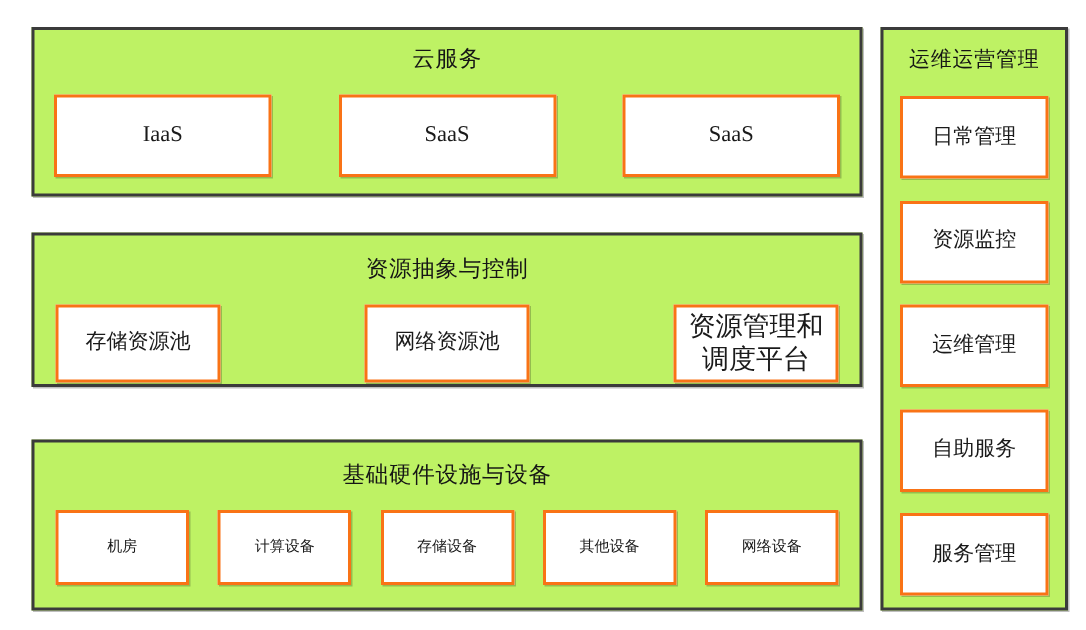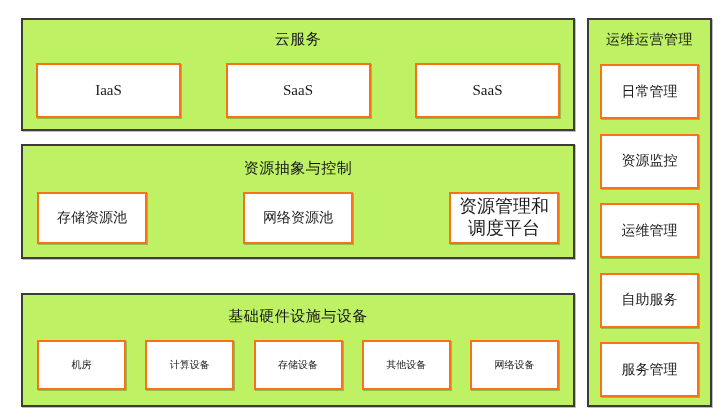--- a/index.html
+++ b/index.html
@@ -62,21 +62,21 @@
     justify-content: space-between;
   }
 
   
   #layer-cloud { left: 21px; top: 18px; width: 554px; height: 113px; }
   #layer-cloud .layer-title { top: 10px; }
   #layer-cloud .row { top: 43px; height: 55px; padding: 0 13px; box-sizing: border-box; }
   #layer-cloud .inner-box { width: 145px; font-size: 15px; }
 
   
-  #layer-resource { left: 21px; top: 144px; width: 554px; height: 115px; }
+  #layer-resource { left: 21px; top: 155px; width: 554px; height: 103px; }
   #layer-resource .layer-title { top: 13px; }
   #layer-resource .row { top: 46px; height: 52px; padding: 0 14px; box-sizing: border-box; }
   #layer-resource .inner-box { width: 110px; font-size: 14px; }
   #layer-resource .inner-box.two-line { font-size: 18px; }
 
   
   #layer-hardware { left: 21px; top: 293px; width: 554px; height: 114px; }
   #layer-hardware .layer-title { top: 12px; }
   #layer-hardware .row { top: 45px; height: 50px; padding: 0 14px; box-sizing: border-box; }
   #layer-hardware .inner-box { width: 89px; font-size: 10px; }

